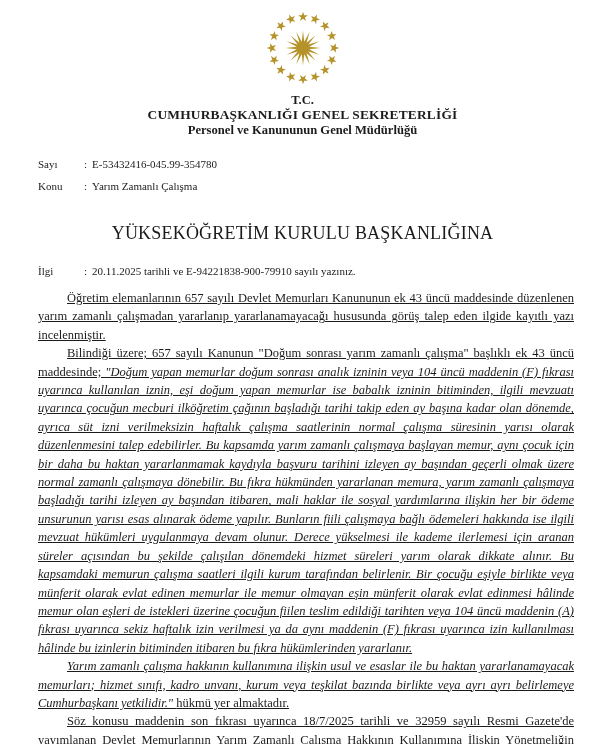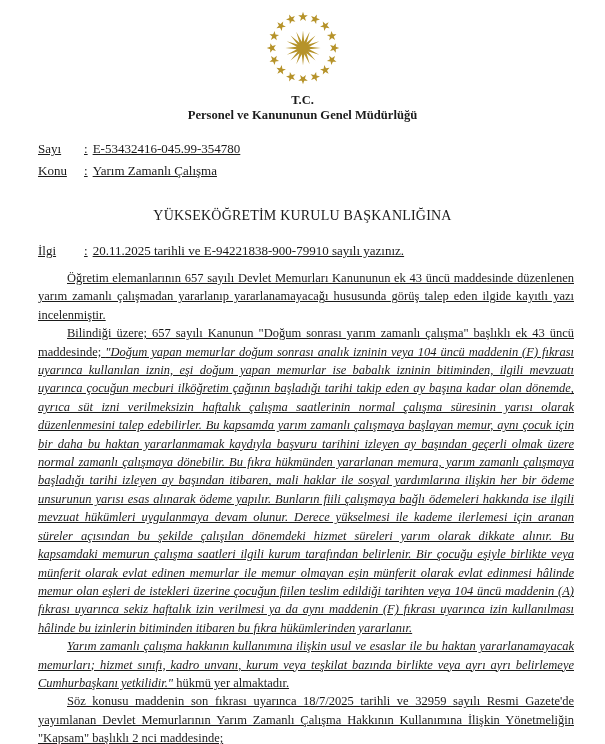--- a/index.html
+++ b/index.html
@@ -12,26 +12,26 @@
     font-family: "Liberation Serif", serif;
     color: #1b1b1b;
     overflow: hidden;
   }
   .letterhead { text-align: center; padding-top: 8px; }
   .seal { width: 80px; height: 80px; display: inline-block; }
   .tc { font-weight: bold; font-size: 12.5px; line-height: 13px; margin-top: 2px; }
   .org { font-weight: bold; font-size: 13.4px; line-height: 14px; margin-top: 1px; letter-spacing: 0.2px; }
   .dept { font-weight: bold; font-size: 12.6px; line-height: 14px; margin-top: 1px; }
   .meta { margin: 16px 31px 0 38px; }
-  .meta-row { display: flex; font-size: 13px; line-height: 22px; text-decoration: underline; }
+  .meta-row { display: flex; font-size: 11px; line-height: 22px; }
   .meta-label { width: 46px; flex: 0 0 46px; }
   .meta-colon { margin-right: 5px; }
   .addressee {
     text-align: center;
-    font-size: 14px;
+    font-size: 18px;
     margin-top: 26px;
     letter-spacing: 0.2px;
   }
   .ilgi { margin: 16px 31px 0 38px; }
   .body-text {
     margin: 7px 31px 0 38px;
     text-align: justify;
     font-size: 12.5px;
     line-height: 18.4px;
   }
@@ -62,20 +62,21 @@
         <use href="#star5" transform="translate(35.07,86.03) rotate(202.5)"></use>
         <use href="#star5" transform="translate(22.42,77.58) rotate(225)"></use>
         <use href="#star5" transform="translate(13.97,64.93) rotate(247.5)"></use>
         <use href="#star5" transform="translate(11,50) rotate(270)"></use>
         <use href="#star5" transform="translate(13.97,35.07) rotate(292.5)"></use>
         <use href="#star5" transform="translate(22.42,22.42) rotate(315)"></use>
         <use href="#star5" transform="translate(35.07,13.97) rotate(337.5)"></use>
       </g>
     </svg>
     <div class="tc">T.C.</div>
+    <div class="org">CUMHURBAŞKANLIĞI GENEL SEKRETERLİĞİ</div>
     <div class="dept">Personel ve Kanununun Genel Müdürlüğü</div>
   </div>
 
   <div class="meta">
     <div class="meta-row">
       <span class="meta-label">Sayı</span>
       <span class="meta-colon">:</span>
       <span class="meta-value">E-53432416-045.99-354780</span>
     </div>
     <div class="meta-row">

